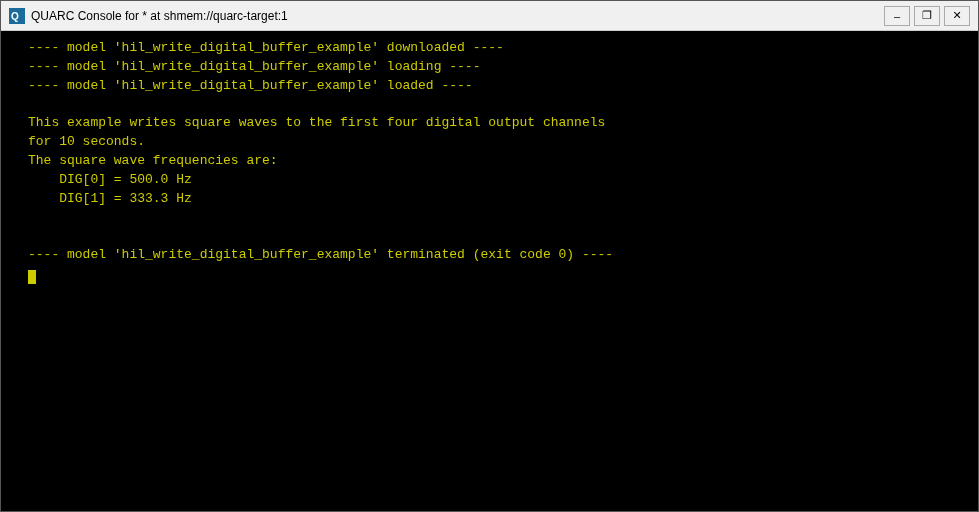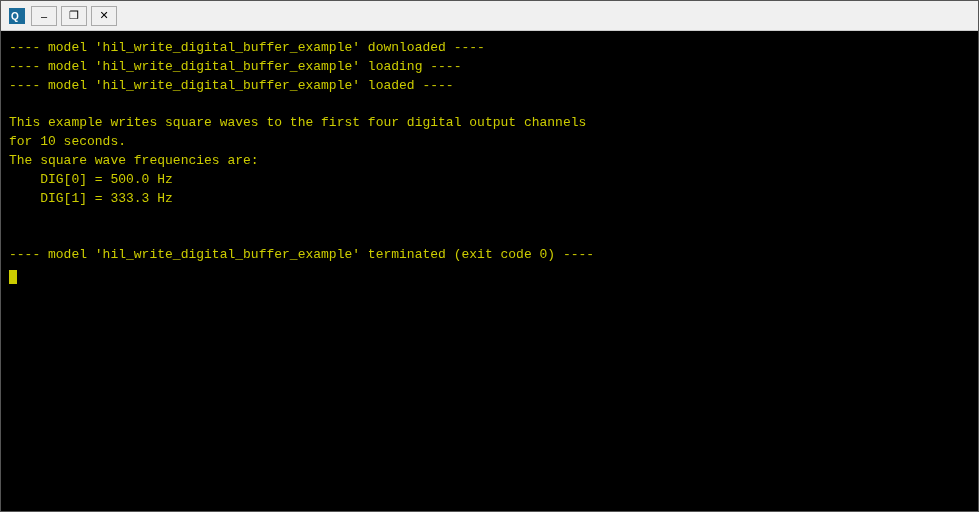--- a/index.html
+++ b/index.html
@@ -64,21 +64,21 @@
       align-items: center;
       justify-content: center;
       font-size: 11px;
       cursor: pointer;
       color: #000;
     }
 
     .console-body {
       flex: 1;
       background: #000;
-      padding: 8px 8px;
+      padding: 8px 27px;
       overflow: hidden;
       position: relative;
     }
 
     .console-output {
       font-family: 'Courier New', Courier, monospace;
       font-size: 13px;
       line-height: 1.45;
       color: #cccc00;
       white-space: pre;
@@ -96,20 +96,21 @@
 <body>
 
 <div class="window">
   <div class="title-bar">
     <div class="title-bar-icon">
       <svg width="16" height="16" viewBox="0 0 16 16">
         <rect width="16" height="16" fill="#1a6b9a"></rect>
         <text x="2" y="12" font-size="10" fill="white" font-weight="bold">Q</text>
       </svg>
     </div>
+    <span class="title-bar-text">QUARC Console for * at shmem://quarc-target:1</span>
     <div class="title-bar-controls">
       <div class="title-bar-btn">–</div>
       <div class="title-bar-btn">❐</div>
       <div class="title-bar-btn close">✕</div>
     </div>
   </div>
 
   <div class="console-body">
     <div class="console-output" id="console-output">---- model 'hil_write_digital_buffer_example' downloaded ----
 ---- model 'hil_write_digital_buffer_example' loading ----

